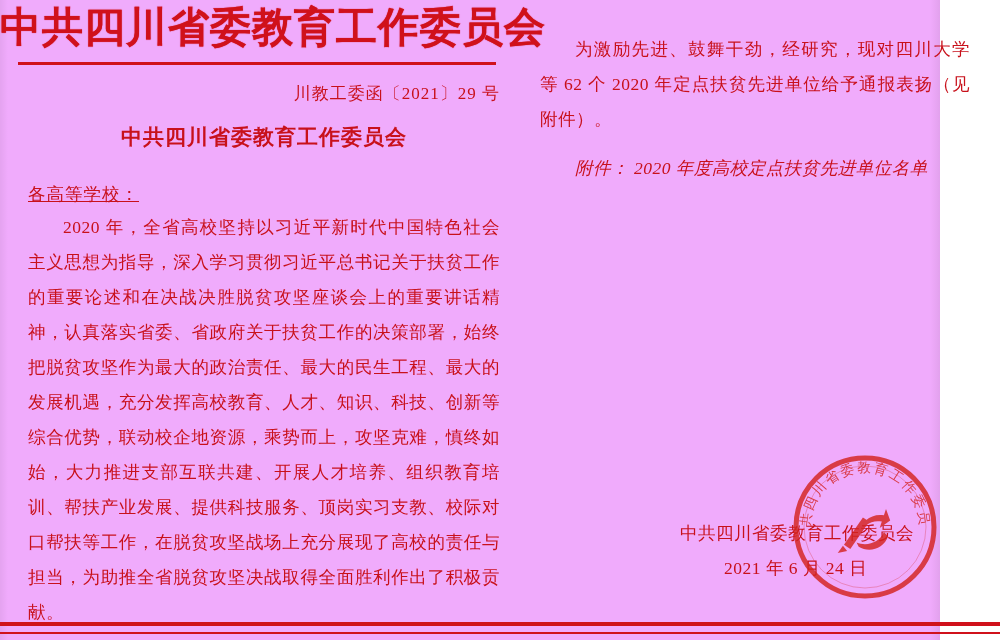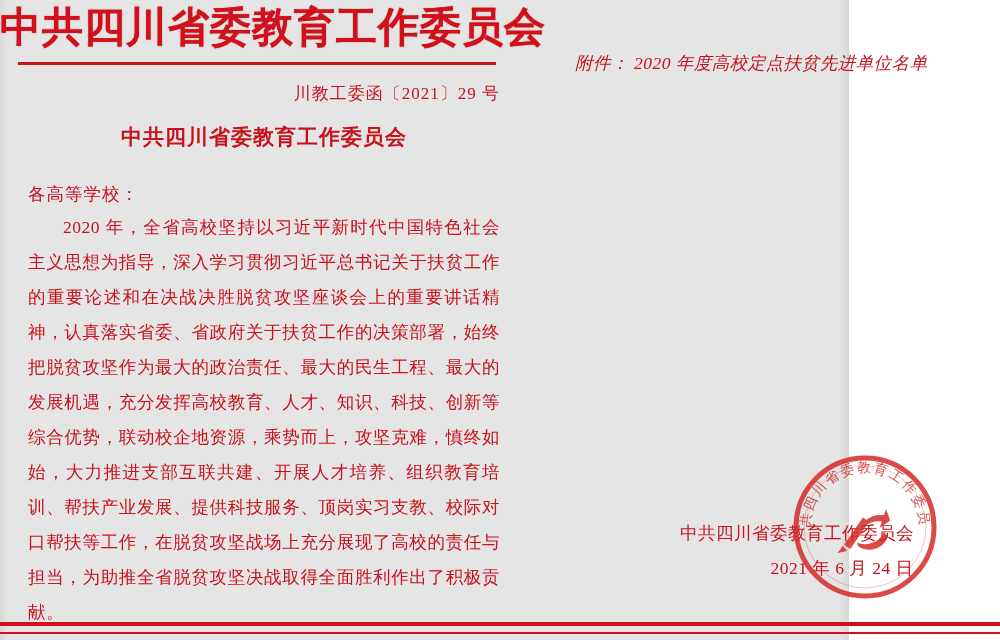--- a/index.html
+++ b/index.html
@@ -9,23 +9,23 @@
   }
   body {
     width: 1000px;
     height: 640px;
     overflow: hidden;
     font-family: "Liberation Serif", "DejaVu Serif", serif;
     color: #111;
   }
   .page {
     position: relative;
-    width: 849px;
+    width: 940px;
     height: 640px;
-    background: #e5e5e5;
+    background: #f0abfc;
     box-sizing: border-box;
     padding-left: 36px;
   }
 
   
   .masthead {
     position: absolute;
     left: 0;
     top: 4px;
     width: 510px;
@@ -72,20 +72,21 @@
     font-weight: bold;
     line-height: 1.75;
     letter-spacing: 1px;
   }
   .salutation {
     color: #c8111b;
     font-size: 17.5px;
     margin-top: 26px;
     margin-bottom: 4px;
     letter-spacing: 1px;
+    text-decoration: underline;
   }
   .body-text {
     color: #c8111b;
     font-size: 17.5px;
     line-height: 2.0;
     letter-spacing: 0.5px;
     text-align: justify;
     text-justify: inter-character;
   }
   .indent {
@@ -120,21 +121,20 @@
     width: 280px;
     color: #c8111b;
     font-size: 17.5px;
     line-height: 2.0;
     letter-spacing: 0.5px;
     text-align: left;
     z-index: 1;
   }
   .signature .sig-date {
     padding-left: 44px;
-    text-align: center;
   }
 
   
   .seal {
     position: absolute;
     left: 790px;
     top: 452px;
     width: 150px;
     height: 150px;
     z-index: 3;
@@ -192,20 +192,21 @@
     <div class="doc-title">
       <div>中共四川省委教育工作委员会</div>
     </div>
 
     <div class="salutation">各高等学校：</div>
 
     <div class="body-text indent">2020 年，全省高校坚持以习近平新时代中国特色社会主义思想为指导，深入学习贯彻习近平总书记关于扶贫工作的重要论述和在决战决胜脱贫攻坚座谈会上的重要讲话精神，认真落实省委、省政府关于扶贫工作的决策部署，始终把脱贫攻坚作为最大的政治责任、最大的民生工程、最大的发展机遇，充分发挥高校教育、人才、知识、科技、创新等综合优势，联动校企地资源，乘势而上，攻坚克难，慎终如始，大力推进支部互联共建、开展人才培养、组织教育培训、帮扶产业发展、提供科技服务、顶岗实习支教、校际对口帮扶等工作，在脱贫攻坚战场上充分展现了高校的责任与担当，为助推全省脱贫攻坚决战取得全面胜利作出了积极贡献。</div>
   </div>
 
   <div class="col-right">
+    <div class="body-text indent">为激励先进、鼓舞干劲，经研究，现对四川大学等 62 个 2020 年定点扶贫先进单位给予通报表扬（见附件）。</div>
     <div class="attachment-line">附件： 2020 年度高校定点扶贫先进单位名单</div>
   </div>
 
   <div class="signature">
     <div>中共四川省委教育工作委员会</div>
     <div class="sig-date">2021 年 6 月 24 日</div>
   </div>
 
   <div class="seal">
     <svg viewBox="0 0 150 150" width="150" height="150" xmlns="http://www.w3.org/2000/svg">

